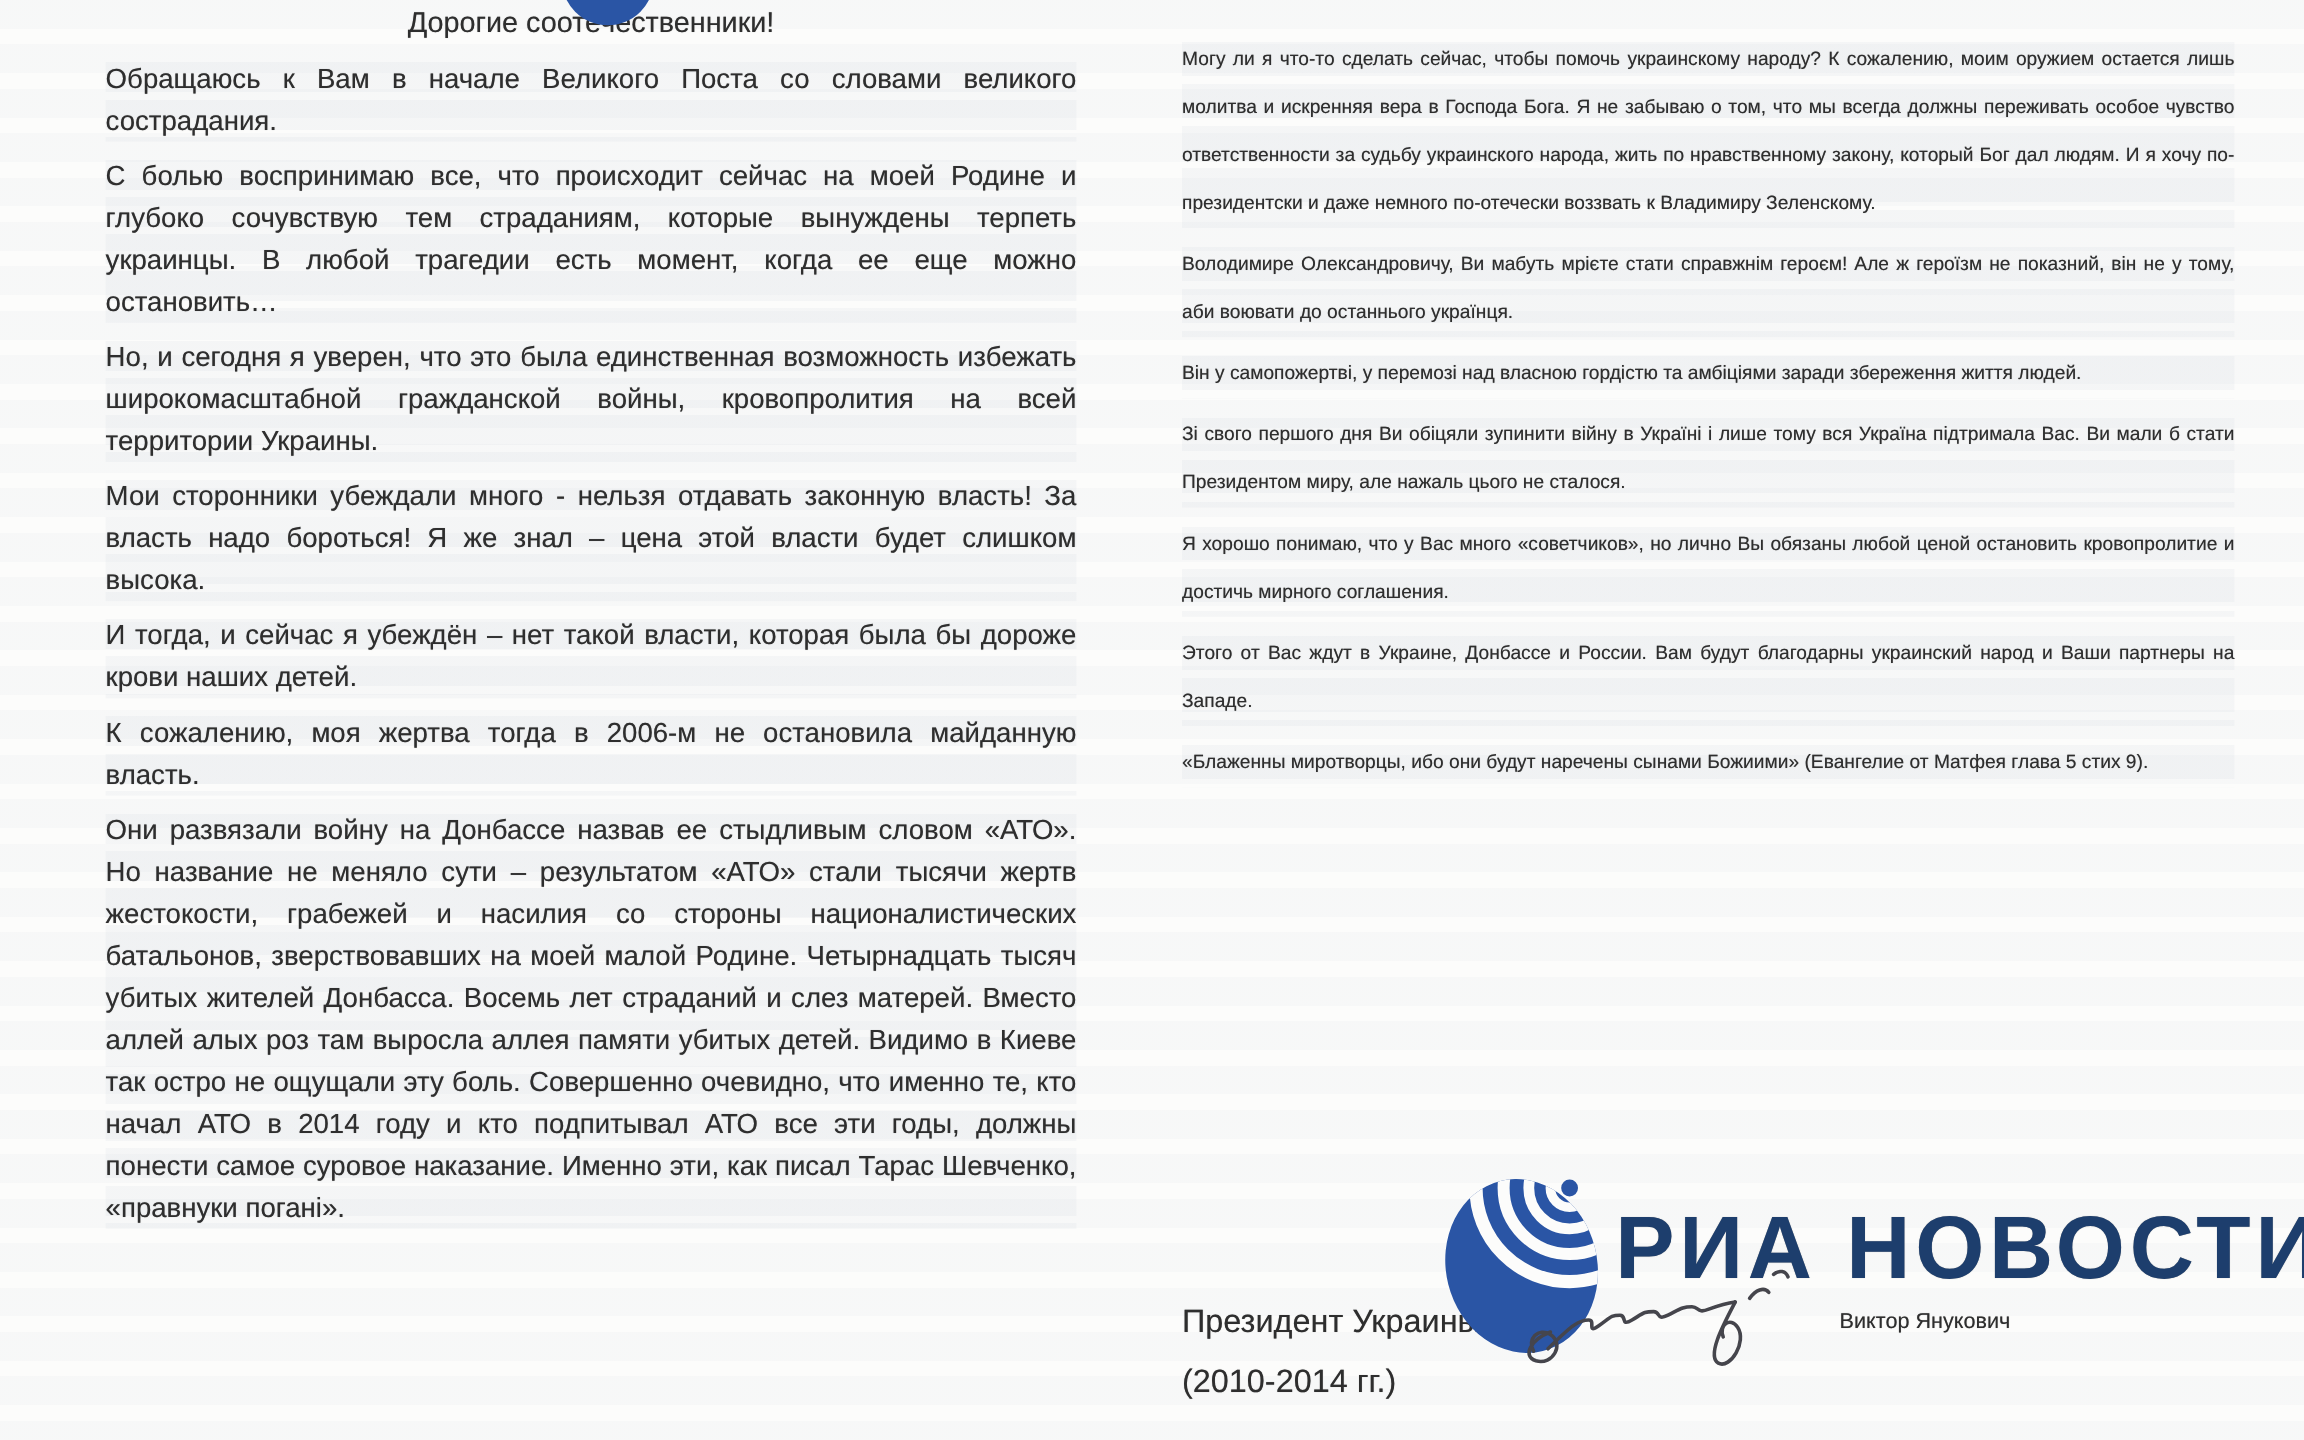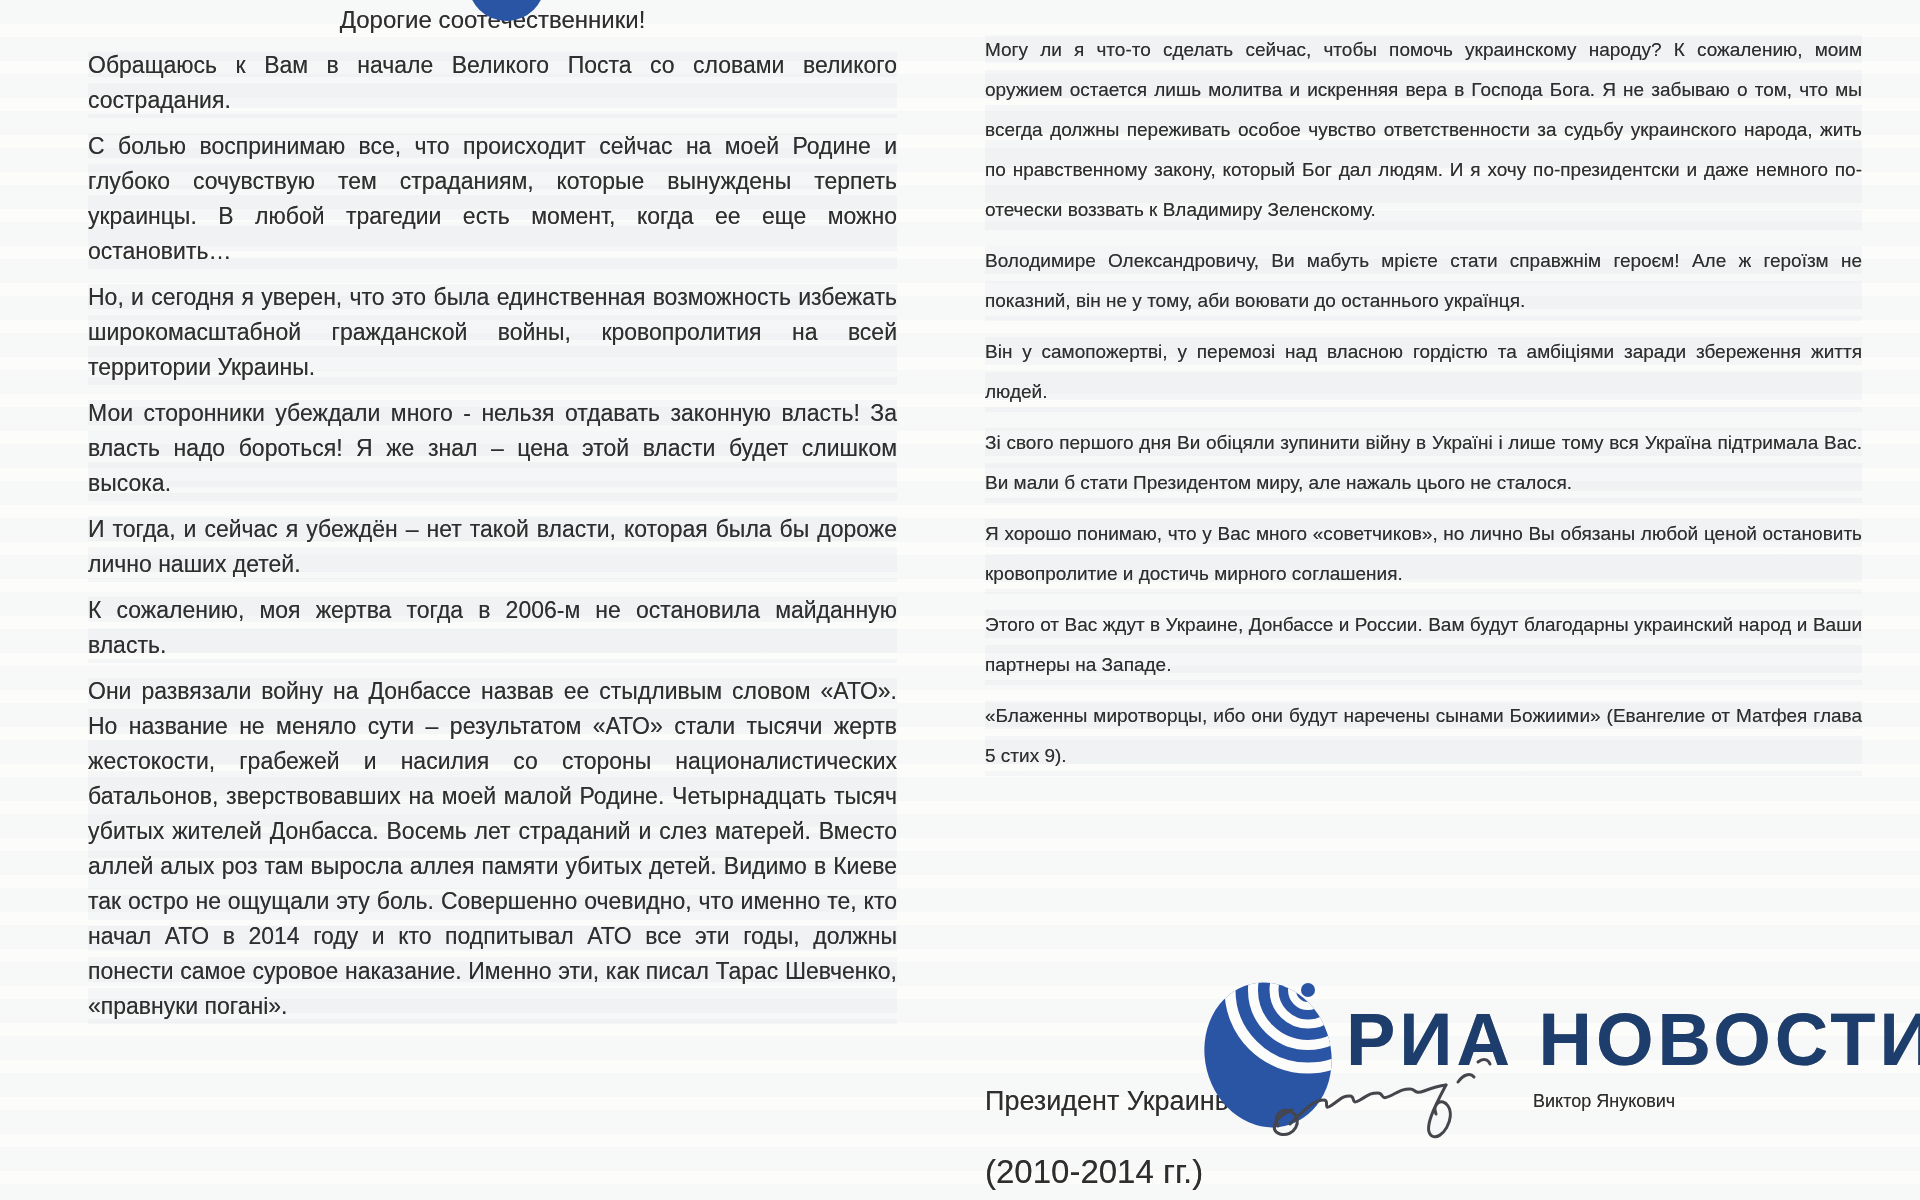--- a/index.html
+++ b/index.html
@@ -24,21 +24,21 @@
     position:absolute;
     text-align:justify;
     text-rendering:optimizeLegibility;
   }
   .col-left{
     left:88px;top:2px;width:809px;
     font-size:23px;line-height:35px;
   }
   .col-right{
     left:985px;top:30px;width:877px;
-    font-size:19px;line-height:40px;
+    font-size:16px;line-height:40px;
   }
   .col p{margin:0 0 11px 0;}
   .col-left p{
     background:repeating-linear-gradient(to bottom,
       rgba(178,188,203,0.10) 4px 29px, rgba(255,255,255,0) 29px 35px);
   }
   .col-right p{
     background:repeating-linear-gradient(to bottom,
       rgba(178,188,203,0.10) 5px 33px, rgba(255,255,255,0) 33px 40px);
   }
@@ -66,36 +66,36 @@
     font-size:74px;line-height:74px;
     font-weight:bold;
     letter-spacing:4px;
     white-space:nowrap;
     color:#1d3e6d;
     z-index:2;
   }
   .signature{position:absolute;left:1262px;top:1052px;z-index:4;}
   .sig-title{position:absolute;left:985px;top:1084px;font-size:27px;line-height:35px;}
   .sig-name{position:absolute;left:1533px;top:1084px;font-size:18px;line-height:35px;}
-  .sig-term{position:absolute;left:985px;top:1134px;font-size:33px;line-height:35px;margin-top:20px;}
+  .sig-term{position:absolute;left:985px;top:1134px;font-size:27px;line-height:35px;}
 </style>
 </head>
 <body>
 
 <div class="page body-soft">
 
   <div class="top-circle"></div>
 
   <div class="col col-left">
     <p class="heading">Дорогие соотечественники!</p>
     <p>Обращаюсь к Вам в начале Великого Поста со словами великого сострадания.</p>
     <p>С болью воспринимаю все, что происходит сейчас на моей Родине и глубоко сочувствую тем страданиям, которые вынуждены терпеть украинцы. В любой трагедии есть момент, когда ее еще можно остановить…</p>
     <p>Но, и сегодня я уверен, что это была единственная возможность избежать широкомасштабной гражданской войны, кровопролития на всей территории Украины.</p>
     <p>Мои сторонники убеждали много - нельзя отдавать законную власть! За власть надо бороться! Я же знал – цена этой власти будет слишком высока.</p>
-    <p>И тогда, и сейчас я убеждён – нет такой власти, которая была бы дороже лично наших детей.</p>
+    <p>И тогда, и сейчас я убеждён – нет такой власти, которая была бы дороже крови наших детей.</p>
     <p>К сожалению, моя жертва тогда в 2006-м не остановила майданную власть.</p>
     <p>Они развязали войну на Донбассе назвав ее стыдливым словом «АТО». Но название не меняло сути – результатом «АТО» стали тысячи жертв жестокости, грабежей и насилия со стороны националистических батальонов, зверствовавших на моей малой Родине. Четырнадцать тысяч убитых жителей Донбасса. Восемь лет страданий и слез матерей. Вместо аллей алых роз там выросла аллея памяти убитых детей. Видимо в Киеве так остро не ощущали эту боль. Совершенно очевидно, что именно те, кто начал АТО в 2014 году и кто подпитывал АТО все эти годы, должны понести самое суровое наказание. Именно эти, как писал Тарас Шевченко, «правнуки погані».</p>
   </div>
 
   <div class="col col-right">
     <p>Могу ли я что-то сделать сейчас, чтобы помочь украинскому народу? К сожалению, моим оружием остается лишь молитва и искренняя вера в Господа Бога. Я не забываю о том, что мы всегда должны переживать особое чувство ответственности за судьбу украинского народа, жить по нравственному закону, который Бог дал людям.  И я хочу по-президентски и даже немного по-отечески воззвать к Владимиру Зеленскому.</p>
     <p>Володимире Олександровичу, Ви мабуть мрієте стати справжнім героєм! Але ж героїзм не показний, він не у тому, аби воювати до останнього українця.</p>
     <p>Він у самопожертві, у перемозі над власною гордістю та амбіціями заради збереження життя людей.</p>
     <p>Зі свого першого дня Ви обіцяли зупинити війну в Україні і лише тому вся Україна підтримала Вас. Ви мали б стати Президентом миру, але нажаль цього не сталося.</p>
     <p>Я хорошо понимаю, что у Вас много «советчиков», но лично Вы обязаны любой ценой остановить кровопролитие и достичь мирного соглашения.</p>

